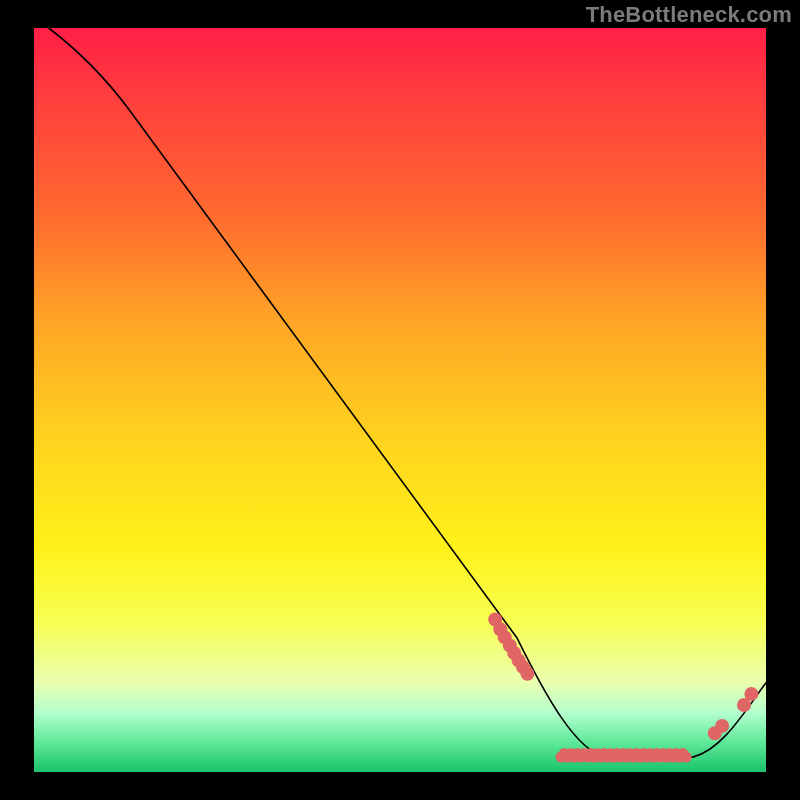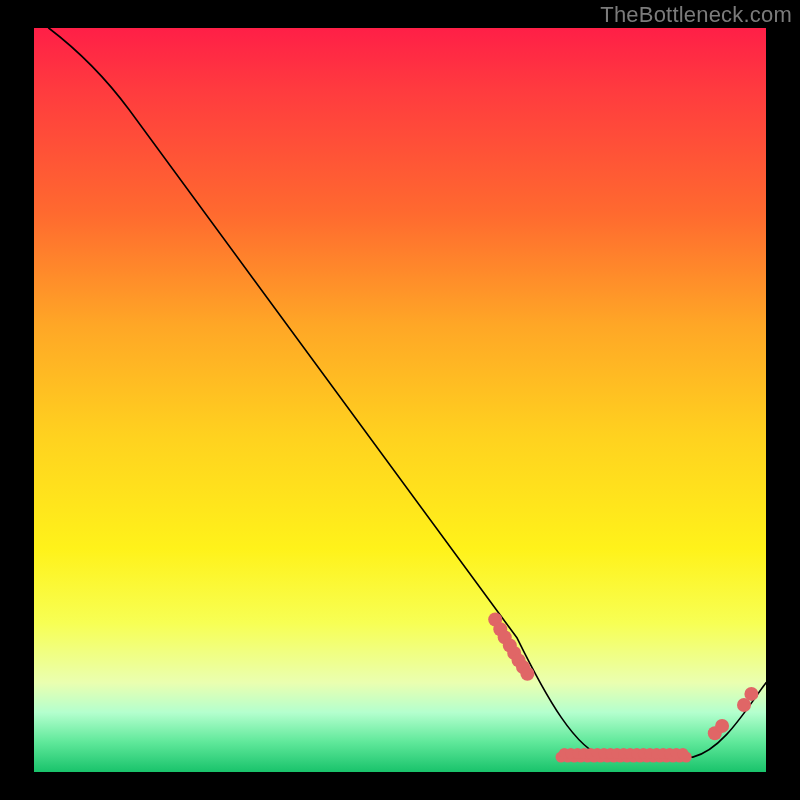--- a/index.html
+++ b/index.html
@@ -16,21 +16,21 @@
     width: 800px;
     height: 800px;
     background: #000;
   }
   .watermark {
     position: absolute;
     top: 2px;
     right: 8px;
     color: #7b7b7b;
     font-size: 22px;
-    font-weight: 400;
+    font-weight: 700;
     letter-spacing: 0.2px;
     z-index: 5;
   }
   .plot-area {
     position: absolute;
     left: 34px;
     top: 28px;
     width: 732px;
     height: 744px;
     

